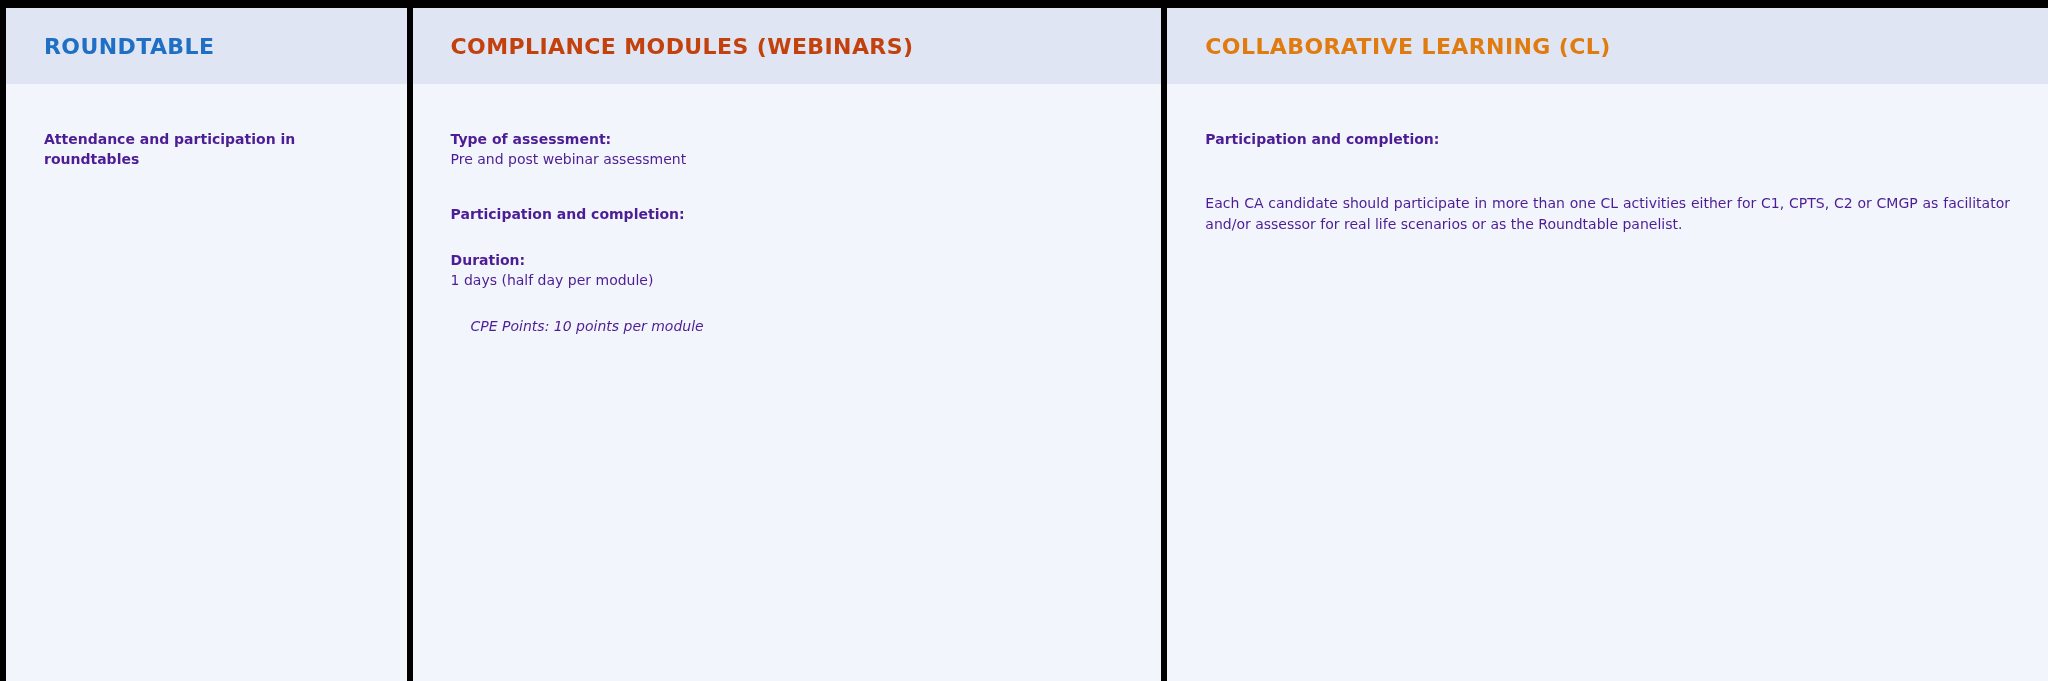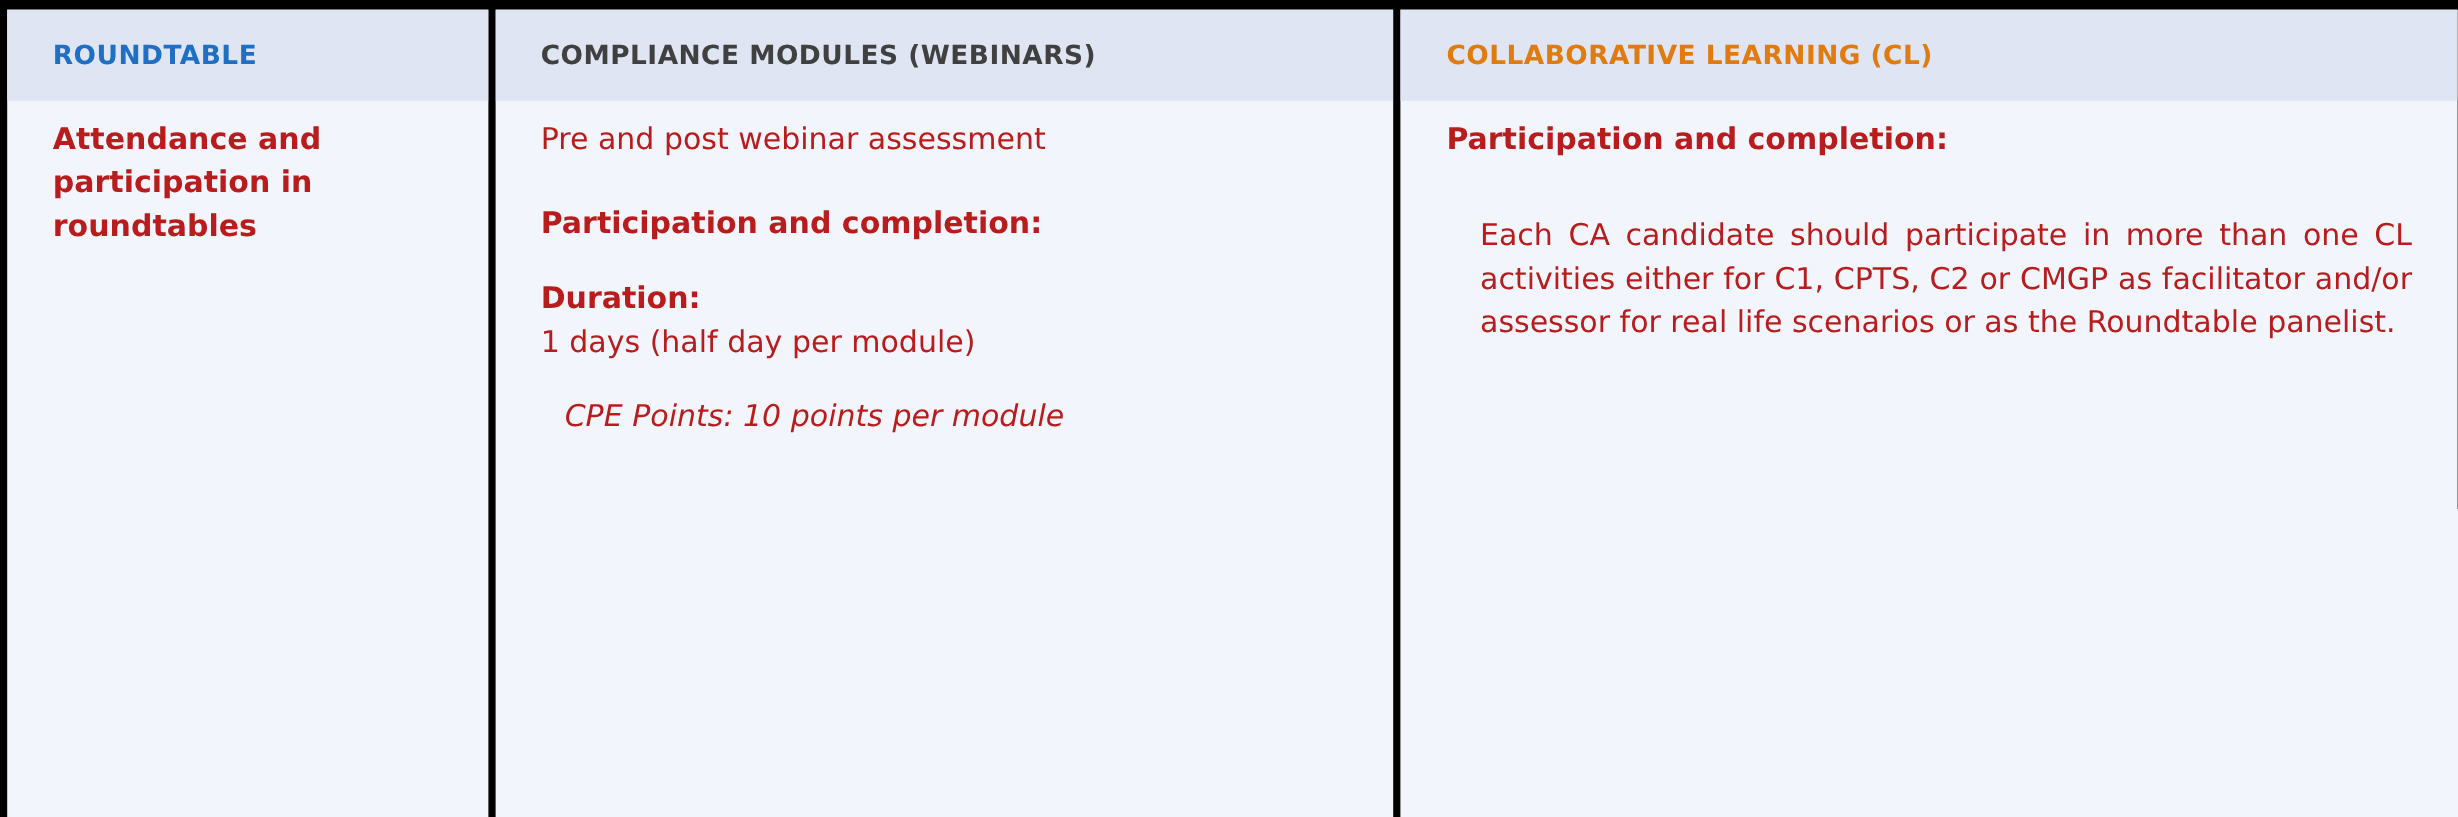--- a/index.html
+++ b/index.html
@@ -41,43 +41,42 @@
     align-items: center;
     padding: 0 38px;
     box-sizing: border-box;
   }
   .card-header .title {
     font-weight: bold;
     font-size: 22px;
     letter-spacing: 0.4px;
   }
   .t-blue   { color: #1f6fc4; }
-  .t-purple { color: #404040; }
+  .t-purple { color: #c2410c; }
   .t-orange { color: #e07b10; }
 
   .card-body {
     flex: 1;
-    padding: 14px 38px 20px 38px;
+    padding: 45px 38px 20px 38px;
     box-sizing: border-box;
-    color: #b91c1c;
-    font-size: 25px;
+    color: #4c1d95;
+    font-size: 14px;
     line-height: 1.45;
   }
 
   .block { margin-bottom: 26px; }
   .block:last-child { margin-bottom: 0; }
   .lbl { font-weight: bold; display: block; }
   .val { display: block; }
   .italic { font-style: italic; margin-left: 20px; }
   .tight { margin-bottom: 0; }
 
   .para-justify {
     text-align: justify;
     text-justify: inter-word;
-    margin-left: 28px;
   }
   .spacer-sm { height: 18px; }
   .spacer-xs { height: 8px; }
 </style>
 </head>
 <body>
 
 <div class="board">
 
   <section class="card card-1">
@@ -90,20 +89,21 @@
       </div>
     </div>
   </section>
 
   <section class="card card-2">
     <div class="card-header">
       <span class="title t-purple">COMPLIANCE MODULES (WEBINARS)</span>
     </div>
     <div class="card-body">
       <div class="block">
+        <span class="lbl">Type of assessment:</span>
         <span class="val">Pre and post webinar assessment</span>
       </div>
       <div class="spacer-xs"></div>
       <div class="block">
         <span class="lbl">Participation and completion:</span>
       </div>
       <div class="block">
         <span class="lbl">Duration:</span>
         <span class="val">1 days (half day per module)</span>
       </div>

